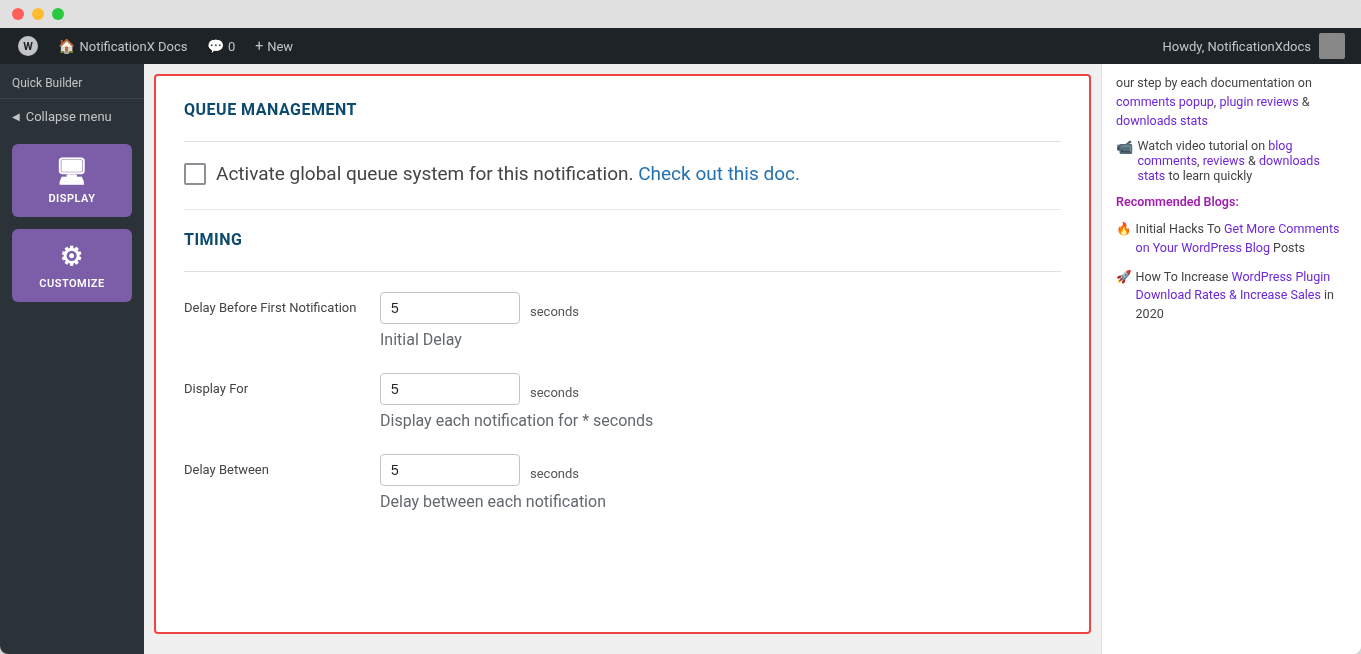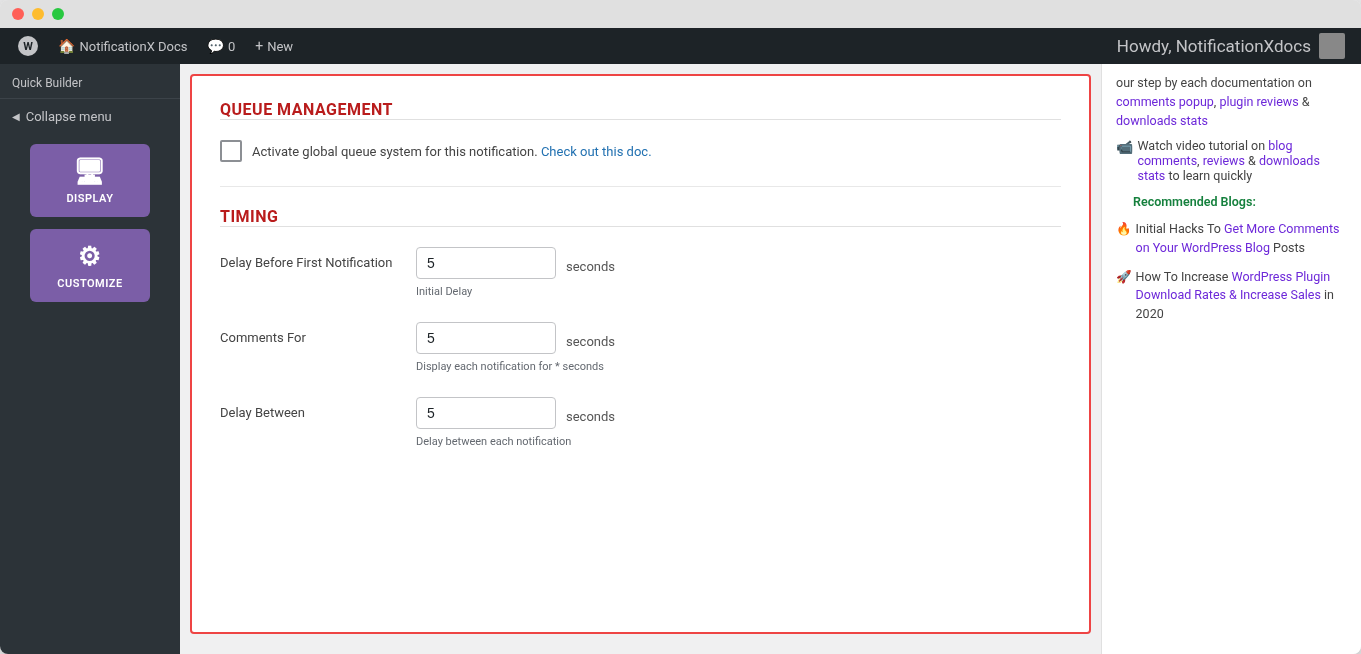--- a/index.html
+++ b/index.html
@@ -53,39 +53,39 @@
       border-radius: 50%;
       display: flex; align-items: center; justify-content: center;
       font-size: 11px; color: #1d2327; font-weight: bold;
     }
     .admin-bar-right {
       margin-left: auto;
       display: flex;
       align-items: center;
       gap: 0;
       color: #c3c4c7;
-      font-size: 17px;
+      font-size: 13px;
       padding-right: 8px;
     }
     .howdy-text { color: #c3c4c7; padding: 0 8px; }
     .avatar-box { width: 26px; height: 26px; background: #888; border-radius: 2px; }
     .comment-bubble {
       display: flex; align-items: center; gap: 3px;
       color: #c3c4c7;
     }
 
     
     .layout {
       display: flex;
       height: calc(654px - 28px - 36px);
     }
 
     
     .sidebar {
-      width: 180px;
+      width: 144px;
       background: #2c3338;
       color: #c3c4c7;
       display: flex;
       flex-direction: column;
       padding-top: 4px;
     }
     .quick-builder-label {
       font-size: 12px;
       color: #c3c4c7;
       padding: 8px 12px;
@@ -147,25 +147,25 @@
       background: #fff;
       border: 2px solid #e44;
       border-radius: 4px;
       padding: 24px 28px;
       min-height: 560px;
     }
 
     .section-title {
       font-size: 16px;
       font-weight: 700;
-      color: #b91c1c;
+      color: #0c4a6e;
       letter-spacing: 0.5px;
       text-transform: uppercase;
       margin-bottom: 20px;
-      padding-bottom: 0;
+      padding-bottom: 22px;
       border-bottom: 1px solid #e0e0e0;
     }
 
     .field-row {
       display: flex;
       align-items: flex-start;
       gap: 16px;
       margin-bottom: 24px;
     }
     .field-label {
@@ -187,21 +187,21 @@
     }
     .checkbox-input {
       width: 22px;
       height: 22px;
       border: 2px solid #8c8f94;
       border-radius: 2px;
       background: #fff;
       flex-shrink: 0;
     }
     .checkbox-label-text {
-      font-size: 13px;
+      font-size: 19px;
       color: #444;
     }
     .check-link {
       color: #2271b1;
       text-decoration: none;
     }
 
     .section-divider {
       border: none;
       border-top: 1px solid #e8e8e8;
@@ -217,40 +217,40 @@
       font-size: 14px;
       color: #1d2327;
       background: #fff;
     }
     .unit-label {
       font-size: 13px;
       color: #555;
       padding-top: 6px;
     }
     .field-hint {
-      font-size: 11px;
+      font-size: 16px;
       color: #646970;
       margin-top: 2px;
     }
 
     
     .right-sidebar {
       width: 260px;
       background: #fff;
       padding: 10px 14px;
       border-left: 1px solid #e0e0e0;
       font-size: 12.5px;
       color: #444;
       overflow-y: auto;
     }
     .right-sidebar p { margin-bottom: 8px; line-height: 1.5; }
     .right-link { color: #6d28d9; text-decoration: none; }
     .video-row { display: flex; align-items: flex-start; gap: 4px; margin-bottom: 10px; }
     .video-icon { font-size: 14px; flex-shrink: 0; margin-top: 1px; }
-    .recommended-heading { font-weight: 600; color: #15803d; margin-bottom: 8px; margin-top: 4px; margin-left: 17px; }
+    .recommended-heading { font-weight: 600; color: #a21caf; margin-bottom: 8px; margin-top: 4px; }
     .blog-item { display: flex; align-items: flex-start; gap: 4px; margin-bottom: 10px; line-height: 1.5; }
     .blog-emoji { flex-shrink: 0; }
   </style>
 </head>
 <body>
 
 <div class="window-chrome">
 
   <div class="title-bar">
     <div class="traffic-light tl-red"></div>
@@ -330,21 +330,21 @@
             <div class="field-input-wrap">
               <div class="field-inline">
                 <input type="number" class="number-input" value="5" style="">
                 <span class="unit-label">seconds</span>
               </div>
               <div class="field-hint">Initial Delay</div>
             </div>
           </div>
 
           <div class="field-row">
-            <div class="field-label">Comments For</div>
+            <div class="field-label">Display For</div>
             <div class="field-input-wrap">
               <div class="field-inline">
                 <input type="number" class="number-input" value="5" style="">
                 <span class="unit-label">seconds</span>
               </div>
               <div class="field-hint">Display each notification for * seconds</div>
             </div>
           </div>
 
           <div class="field-row">

